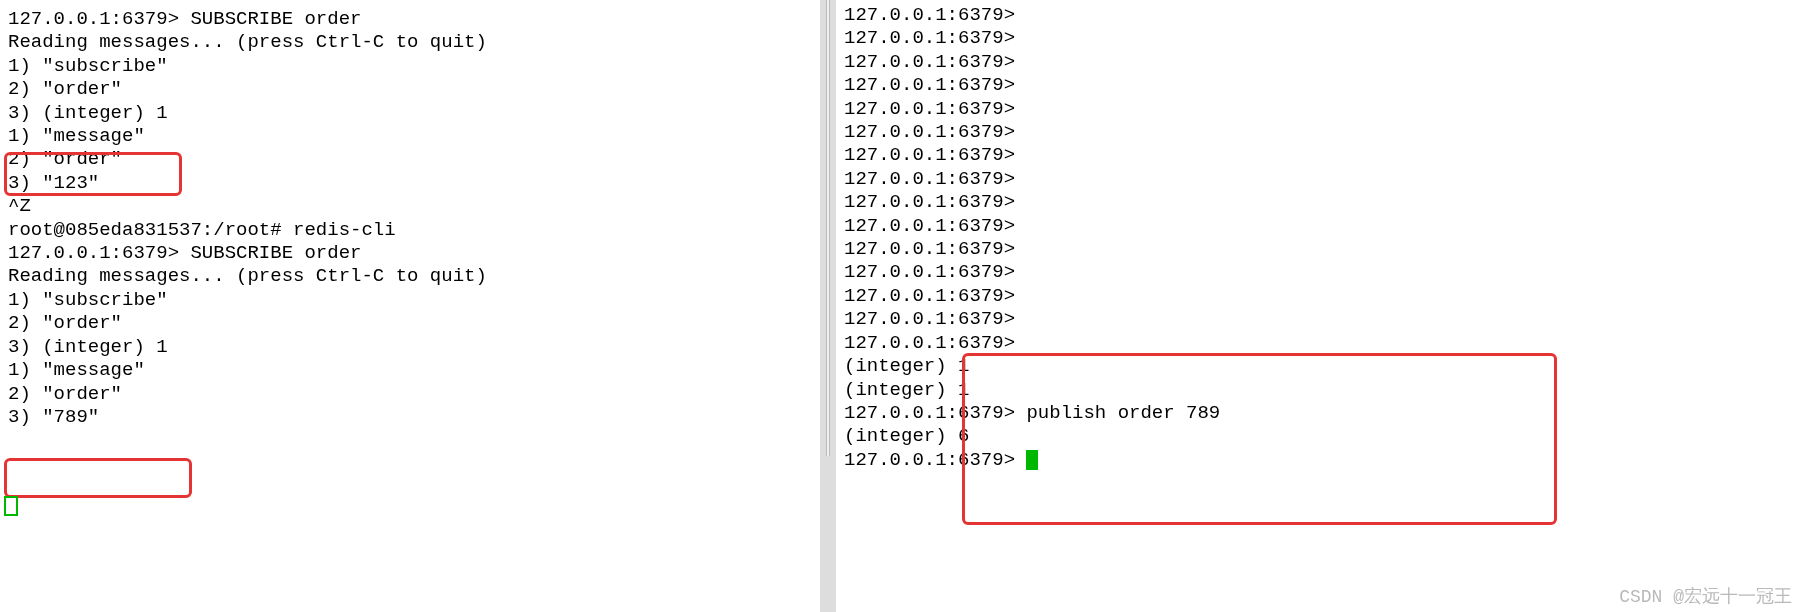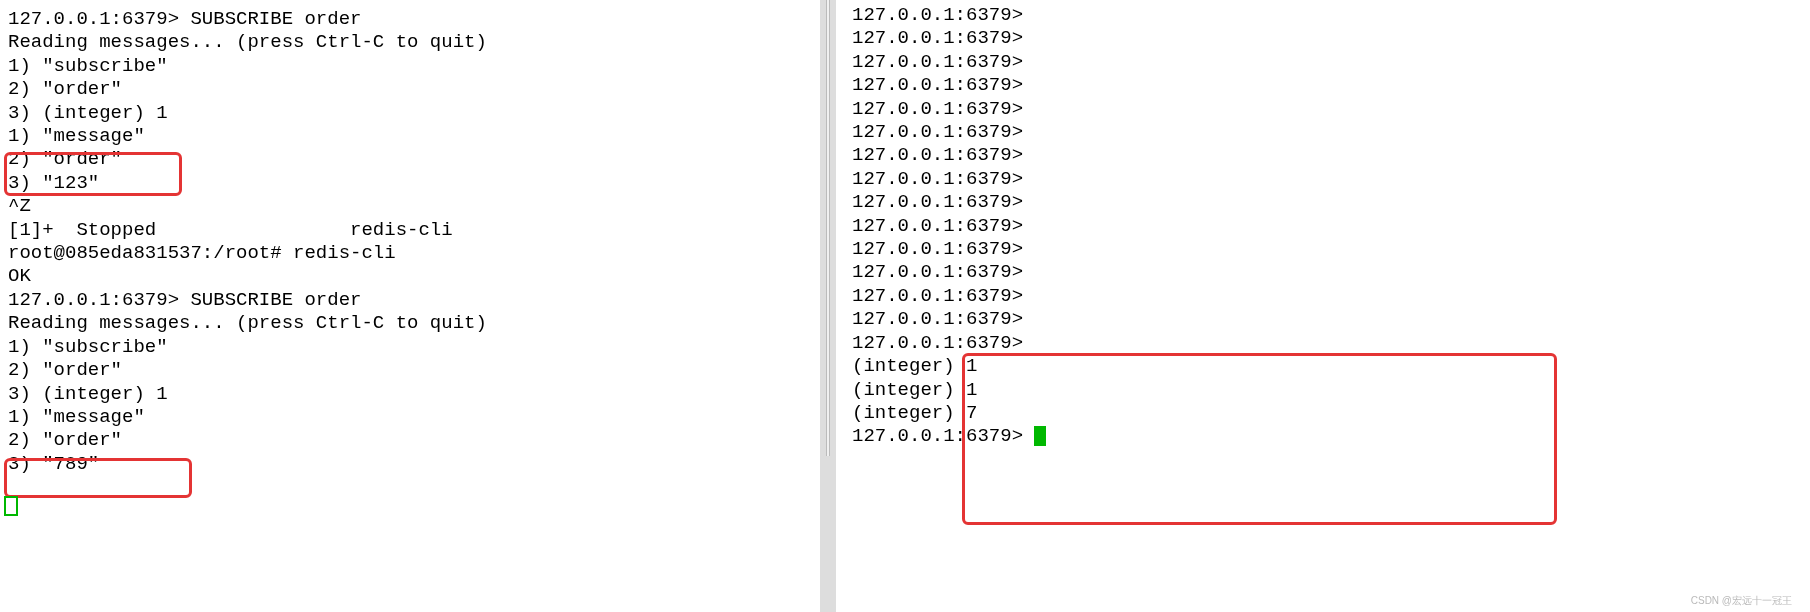--- a/index.html
+++ b/index.html
@@ -34,21 +34,21 @@
     }
     .divider-inner {
       width: 4px;
       background: #f0f0f0;
       border-left: 1px solid #bbb;
       border-right: 1px solid #bbb;
       height: 456px;
     }
     .right-pane {
       flex: 1;
-      padding: 4px 16px;
+      padding: 4px 8px;
       position: relative;
     }
     .line {
       line-height: 23.4px;
       white-space: pre;
     }
     .highlight-box-1 {
       position: absolute;
       border: 3px solid #e43434;
       border-radius: 6px;
@@ -90,42 +90,40 @@
       left: 4px;
       top: 496px;
       width: 14px;
       height: 20px;
       border: 2px solid #00b800;
     }
     .watermark {
       position: absolute;
       right: 18px;
       bottom: 4px;
-      font-size: 10px;
+      font-size: 18px;
       color: rgba(128,128,128,0.55);
-      font-family: Liberation Sans, sans-serif;
+      font-family: Liberation Mono, monospace;
     }
   </style>
 </head>
 <body>
 
 <div class="container">
   <div class="left-pane">
     <div class="line">127.0.0.1:6379&gt; SUBSCRIBE order</div>
     <div class="line">Reading messages... (press Ctrl-C to quit)</div>
     <div class="line">1) "subscribe"</div>
     <div class="line">2) "order"</div>
     <div class="line">3) (integer) 1</div>
     <div class="line">1) "message"</div>
     <div class="line">2) "order"</div>
     <div class="line">3) "123"</div>
     <div class="line">^Z</div>
-    <div class="line">[1]+  Stopped                 redis-cli</div>
     <div class="line">root@085eda831537:/root# redis-cli</div>
-    <div class="line">OK</div>
     <div class="line">127.0.0.1:6379&gt; SUBSCRIBE order</div>
     <div class="line">Reading messages... (press Ctrl-C to quit)</div>
     <div class="line">1) "subscribe"</div>
     <div class="line">2) "order"</div>
     <div class="line">3) (integer) 1</div>
     <div class="line">1) "message"</div>
     <div class="line">2) "order"</div>
     <div class="line">3) "789"</div>
     <div class="highlight-box-1"></div>
     <div class="highlight-box-2"></div>
@@ -145,18 +143,19 @@
     <div class="line">127.0.0.1:6379&gt;</div>
     <div class="line">127.0.0.1:6379&gt;</div>
     <div class="line">127.0.0.1:6379&gt;</div>
     <div class="line">127.0.0.1:6379&gt;</div>
     <div class="line">127.0.0.1:6379&gt;</div>
     <div class="line">127.0.0.1:6379&gt;</div>
     <div class="line">127.0.0.1:6379&gt;</div>
     <div class="line">127.0.0.1:6379&gt;</div>
     <div class="line">(integer) 1</div>
     <div class="line">(integer) 1</div>
-    <div class="line">(integer) 7</div>
+    <div class="line">127.0.0.1:6379&gt; publish order 789</div>
+    <div class="line">(integer) 6</div>
     <div class="line"><span>127.0.0.1:6379&gt; </span><span class="cursor-block"></span></div>
   </div>
 </div>
 <div class="highlight-box-3"></div>
 <div class="watermark">CSDN @宏远十一冠王</div>
 
 </body></html>

